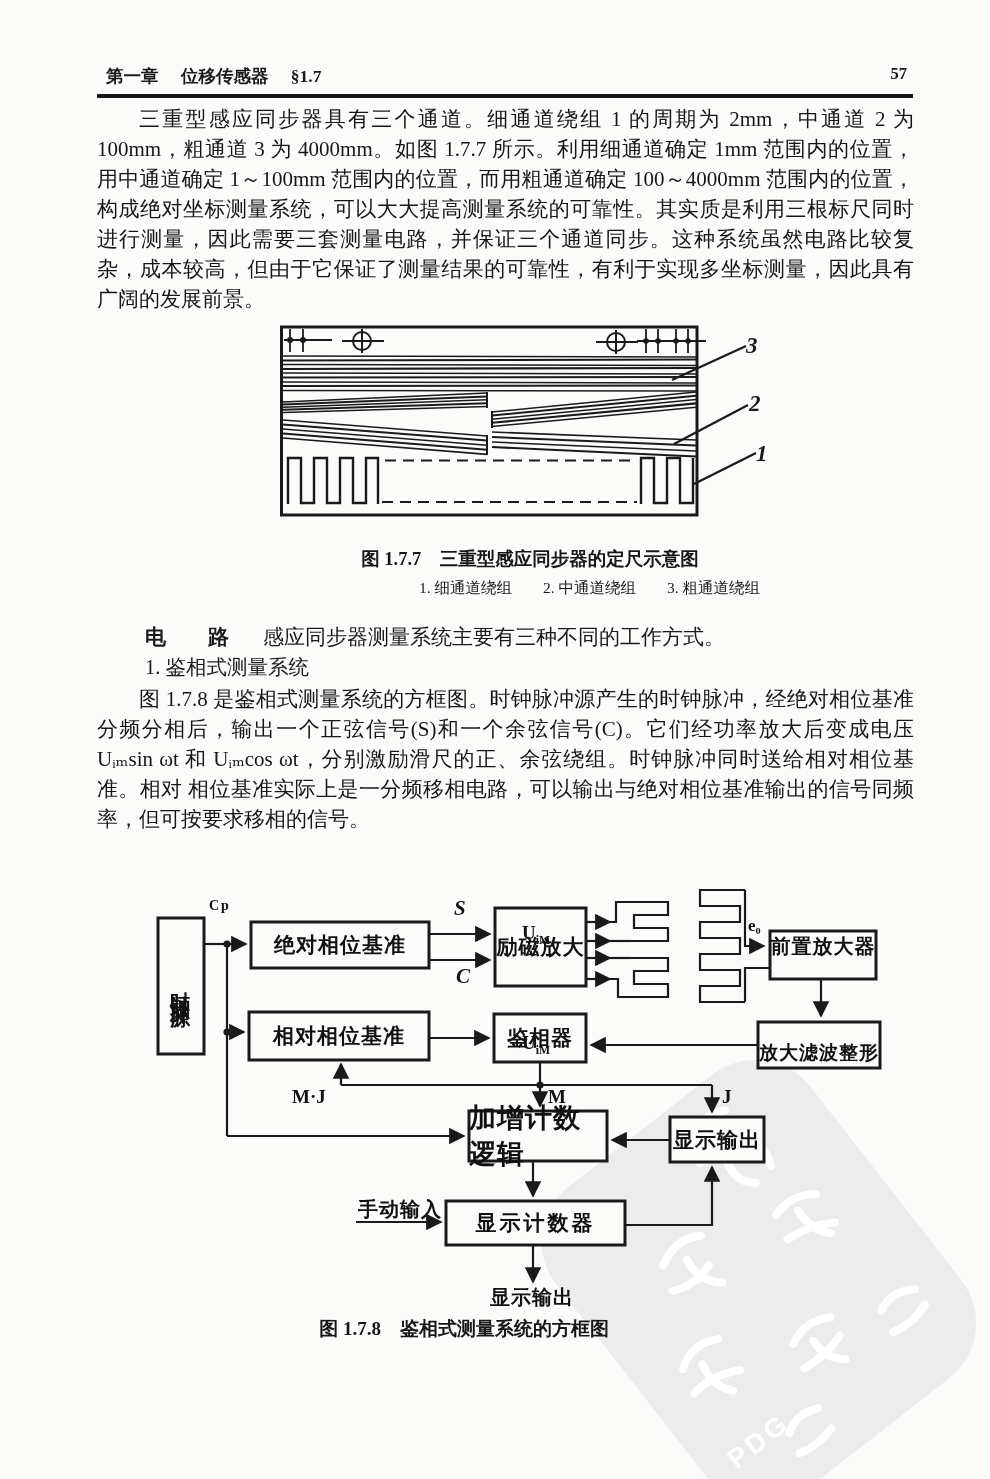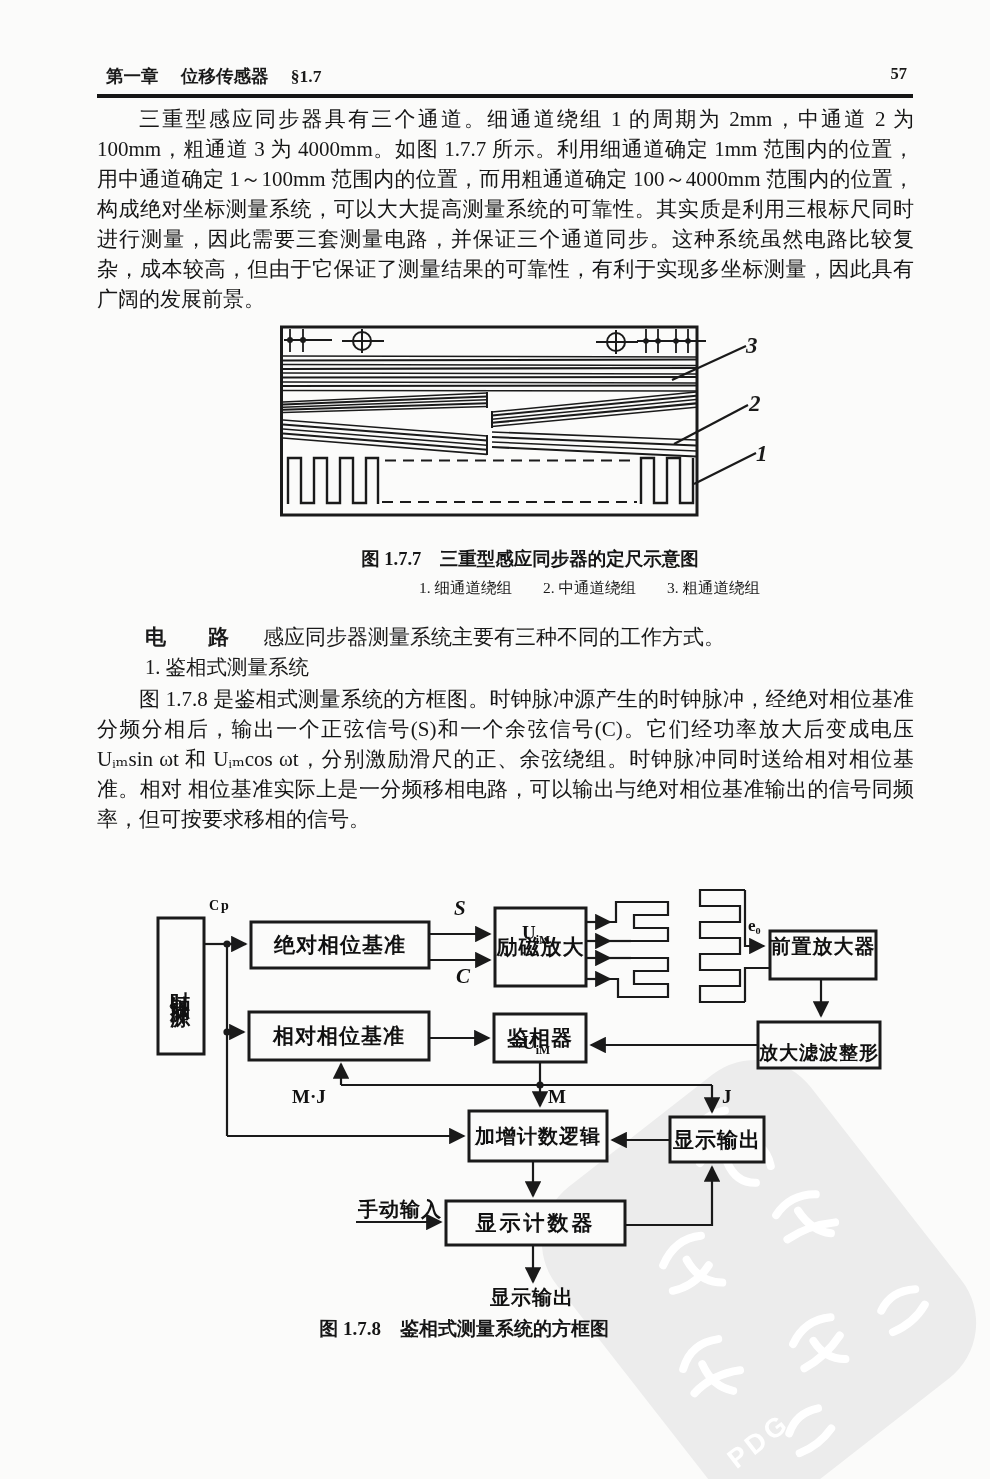--- a/index.html
+++ b/index.html
@@ -277,21 +277,21 @@
     </g>
   </svg>
 
   <div class="blbl vtext" style="left:20px; top:44px; width:42px; height:132px;">时钟脉冲源</div>
   <div class="blbl" style="left:111px; top:46px; width:178px; height:46px;">绝对相位基准</div>
   <div class="blbl" style="left:355px; top:32px; width:91px; height:78px;">励磁放大</div>
   <div class="blbl cjk-sm" style="left:630px; top:55px; width:106px; height:30px;">前置放大器</div>
   <div class="blbl" style="left:109px; top:136px; width:180px; height:48px;">相对相位基准</div>
   <div class="blbl" style="left:354px; top:138px; width:92px; height:48px;">鉴相器</div>
   <div class="blbl" style="left:618px; top:146px; width:122px; height:46px; font-size:19px;margin-top:8px;">放大滤波整形</div>
-  <div class="blbl" style="left:329px; top:235px; width:138px; height:50px; font-size:20px;text-align:center;">加增计数逻辑</div>
+  <div class="blbl" style="left:329px; top:235px; width:138px; height:50px; font-size:27px;">加增计数逻辑</div>
   <div class="blbl" style="left:530px; top:241px; width:94px; height:45px;">显示输出</div>
   <div class="blbl" style="left:306px; top:325px; width:179px; height:44px; letter-spacing:3px;">显示计数器</div>
 
   <div class="dlbl" style="left:69px; top:22px; letter-spacing:2px; font-size:14px;">Cp</div>
   <div class="dlbl sc" style="left:314px; top:20px;">S</div>
   <div class="dlbl sc" style="left:316px; top:88px;">C</div>
   <div class="dlbl uim" style="left:382px; top:2px;"><span>U</span><sub>iM</sub></div>
   <div class="dlbl uim" style="left:382px; top:112px;"><span>U</span><sub>iM</sub></div>
   <div class="dlbl" style="left:608px; top:40px; font-size:17px;">e₀</div>
   <div class="dlbl" style="left:152px; top:210px;">M·J</div>

